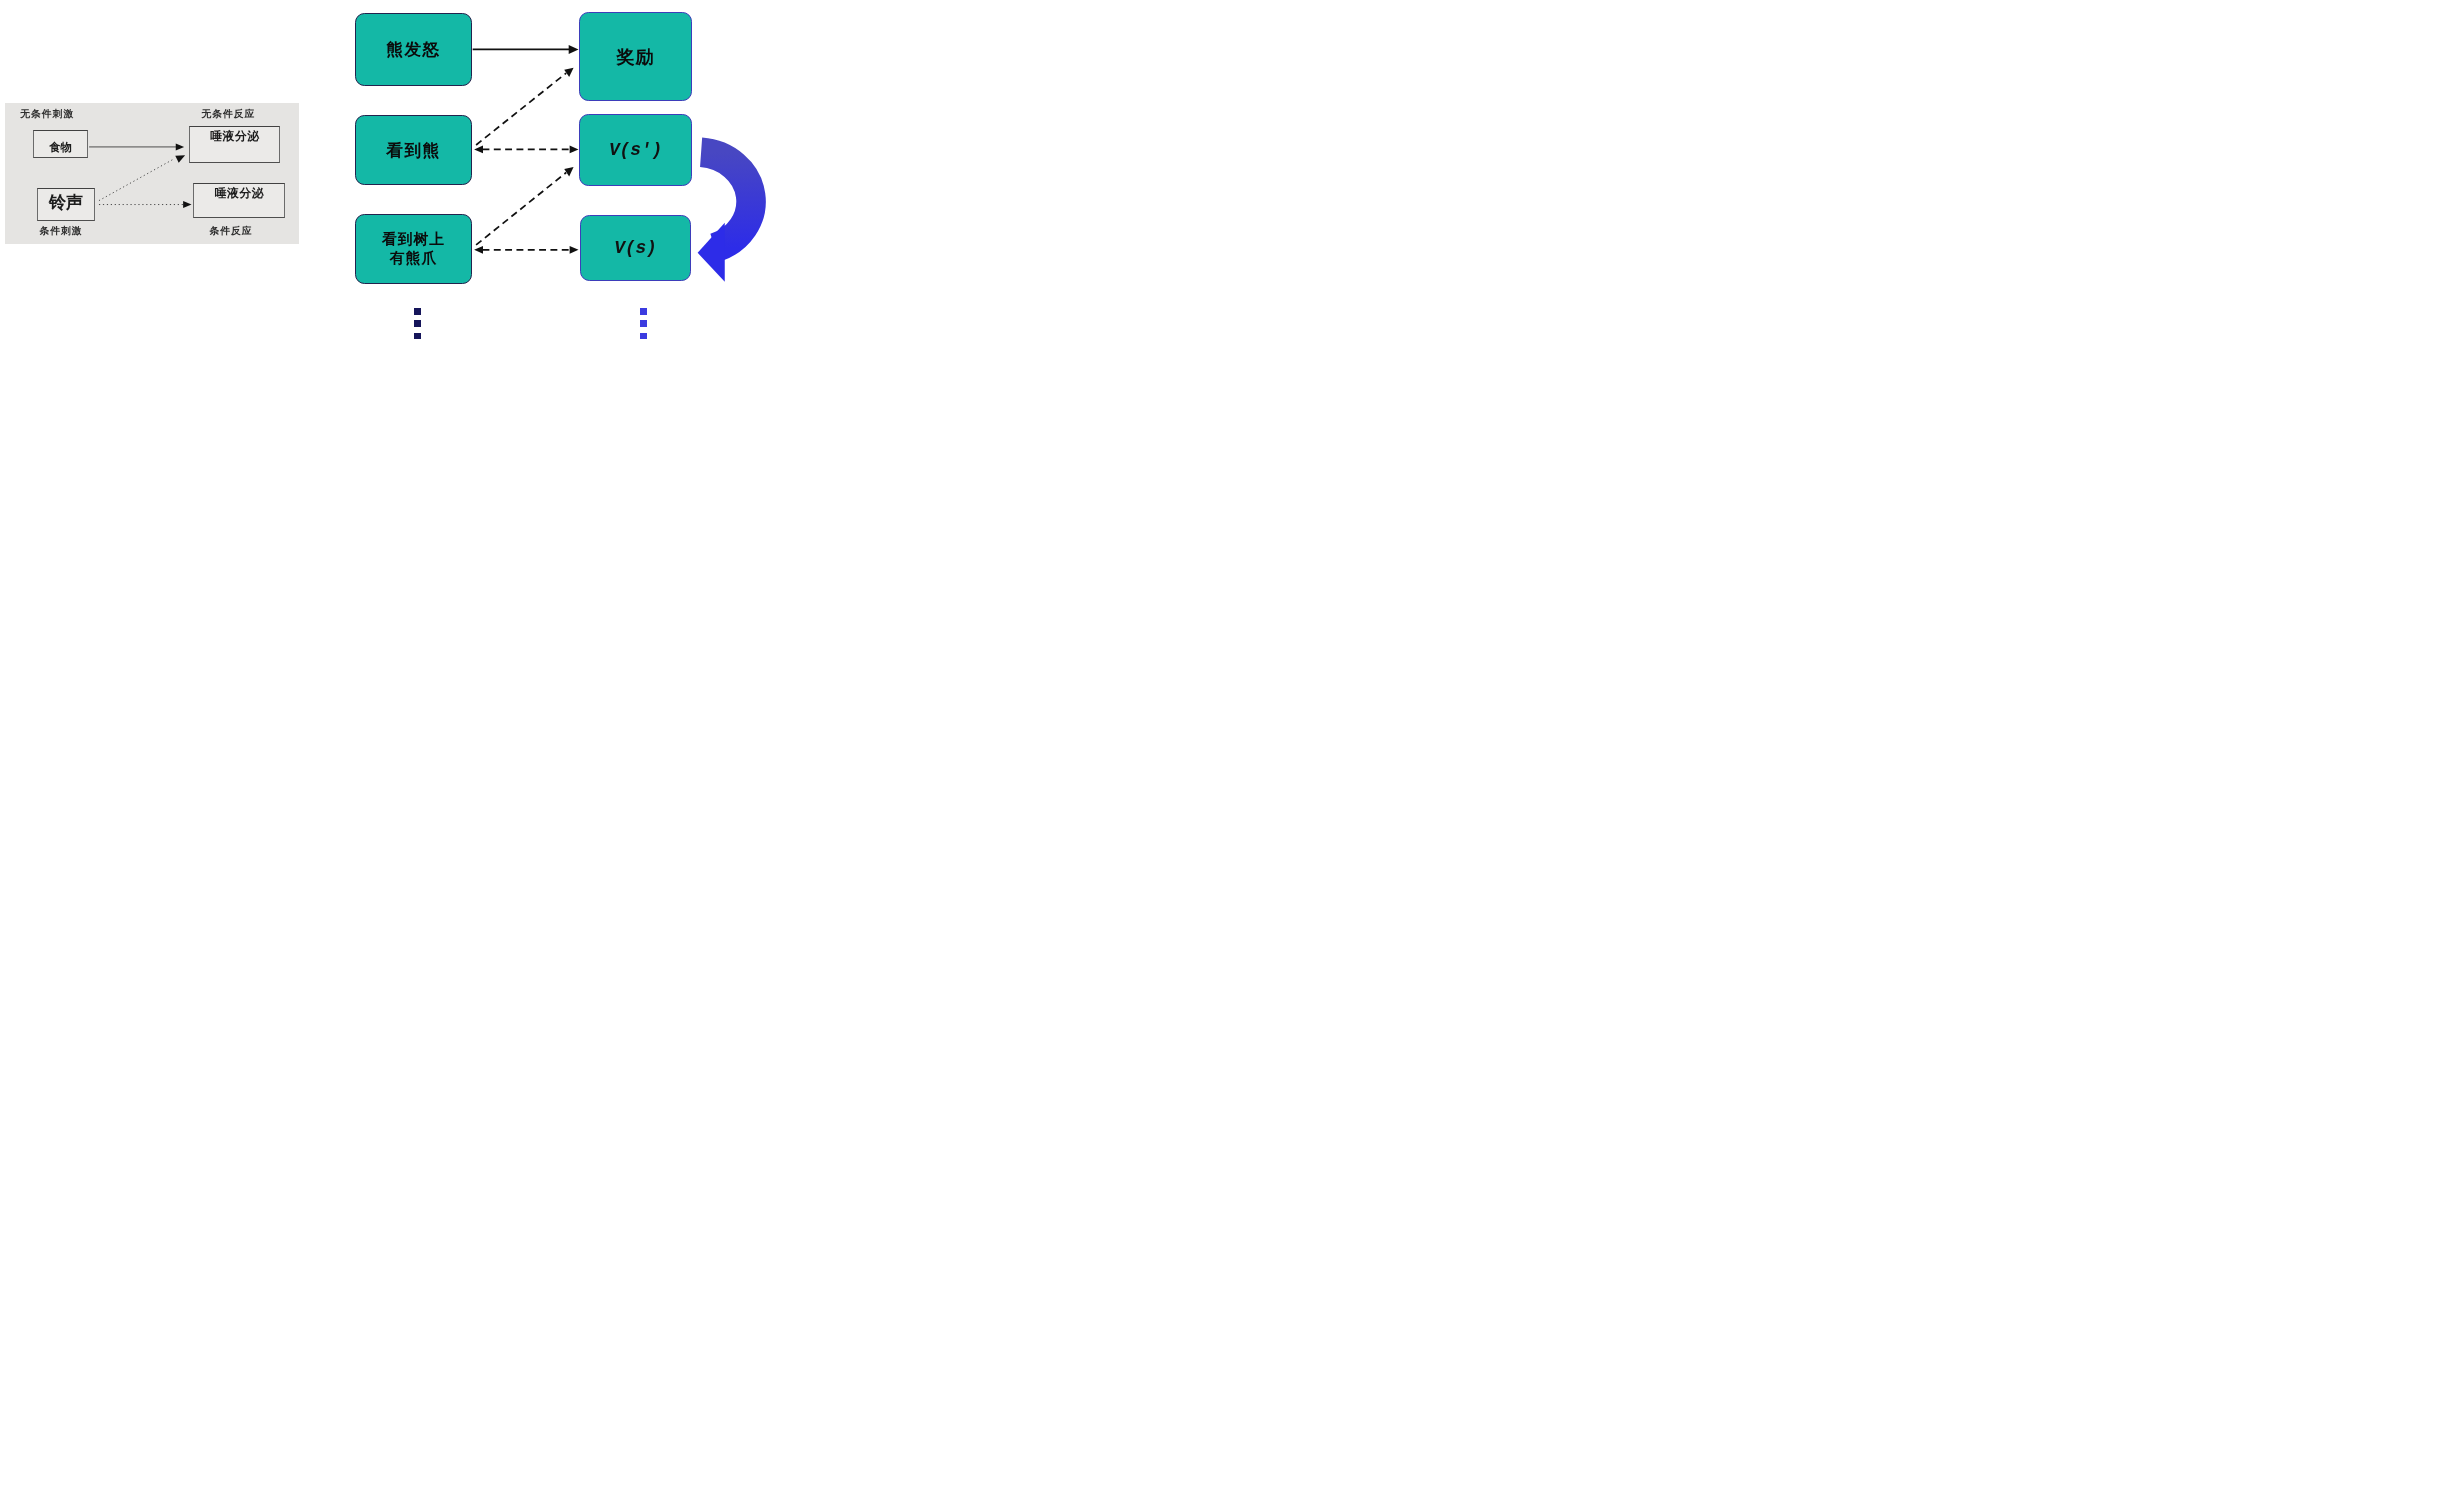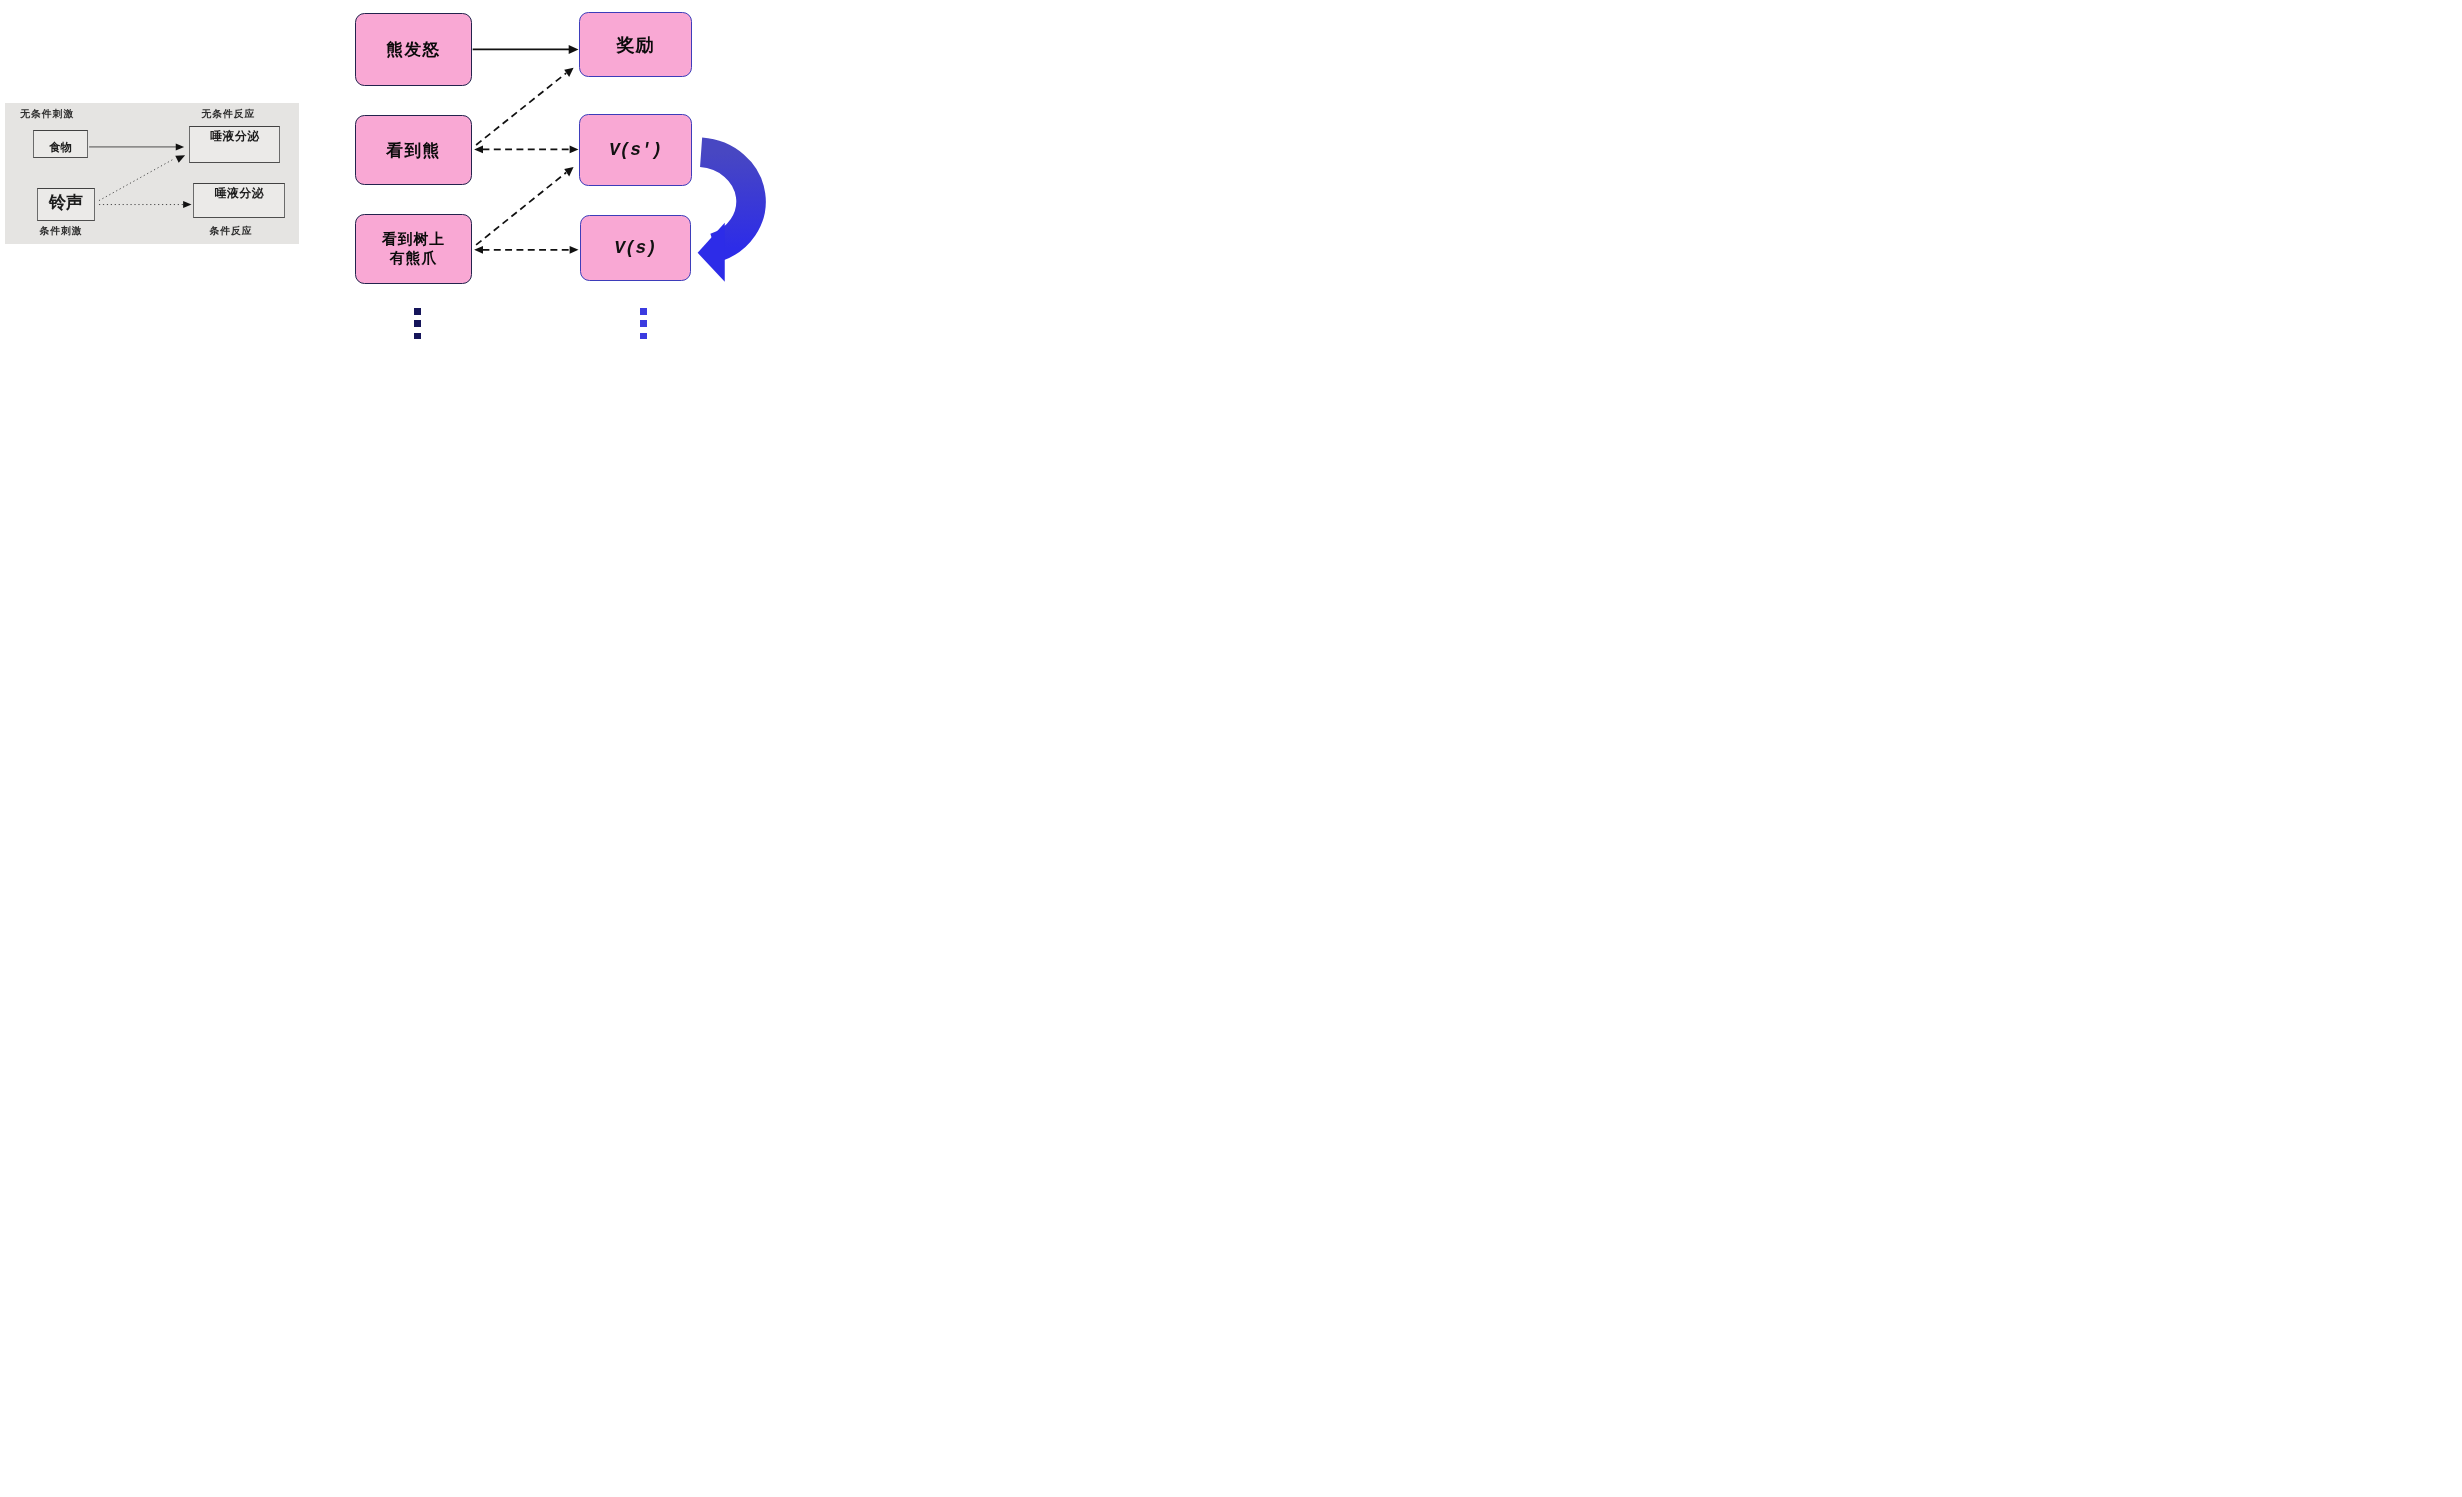--- a/index.html
+++ b/index.html
@@ -12,27 +12,27 @@
               letter-spacing:1px;white-space:nowrap;}
   .cond-box{position:absolute;background:#ebeae8;border:1px solid #6b6b6b;
             border-top:1.5px solid #414141;border-bottom:1.5px solid #4e4e4e;
             display:flex;justify-content:center;align-items:flex-start;
             font-weight:bold;color:#1c1c1c;box-sizing:border-box;}
   #box-food{left:27.6px;top:26.6px;width:55px;height:28px;font-size:11.3px;padding-top:9px;}
   #box-saliva-ucr{left:184px;top:23px;width:91px;height:37px;font-size:11.8px;padding-top:2px;letter-spacing:0.5px;}
   #box-bell{left:31.5px;top:85px;width:58px;height:32.5px;font-size:17px;padding-top:1.5px;}
   #box-saliva-cr{left:188px;top:80px;width:92px;height:35px;font-size:11.8px;padding-top:1.5px;letter-spacing:0.5px;}
   
-  .rl-box{position:absolute;background:#f9a8d4;border-radius:9.4px;
+  .rl-box{position:absolute;background:#14b8a6;border-radius:9.4px;
           display:flex;flex-direction:column;justify-content:center;align-items:center;
           box-sizing:border-box;color:#0b0b0b;}
   .stim{border:1.2px solid #23234d;}
   .val{border:1.2px solid #3d3dba;}
   #box-bear{left:355px;top:12.8px;width:117px;height:73px;font-size:16.7px;font-weight:600;letter-spacing:1.5px;}
-  #box-reward{left:579px;top:12.3px;width:113px;height:65px;font-size:18px;font-weight:bold;
+  #box-reward{left:579px;top:12.3px;width:113px;height:89px;font-size:18px;font-weight:bold;
               font-family:"Liberation Serif","DejaVu Serif",serif;letter-spacing:1px;}
   #box-seebear{left:355px;top:115px;width:117px;height:70px;font-size:16.7px;font-weight:600;letter-spacing:1.5px;text-align:center;}
   #box-vnext{left:579px;top:114px;width:113px;height:72px;}
   #box-claw{left:355px;top:214px;width:117px;height:70px;font-size:14.8px;font-weight:600;
             line-height:1.3;letter-spacing:1px;}
   #box-vcur{left:580px;top:215px;width:111px;height:66px;}
   .math{font-family:Liberation Mono, monospace;font-style:italic;
         font-size:17.7px;font-weight:600;color:#111;}
   
   .dotcol{position:absolute;width:7.4px;display:flex;flex-direction:column;}

